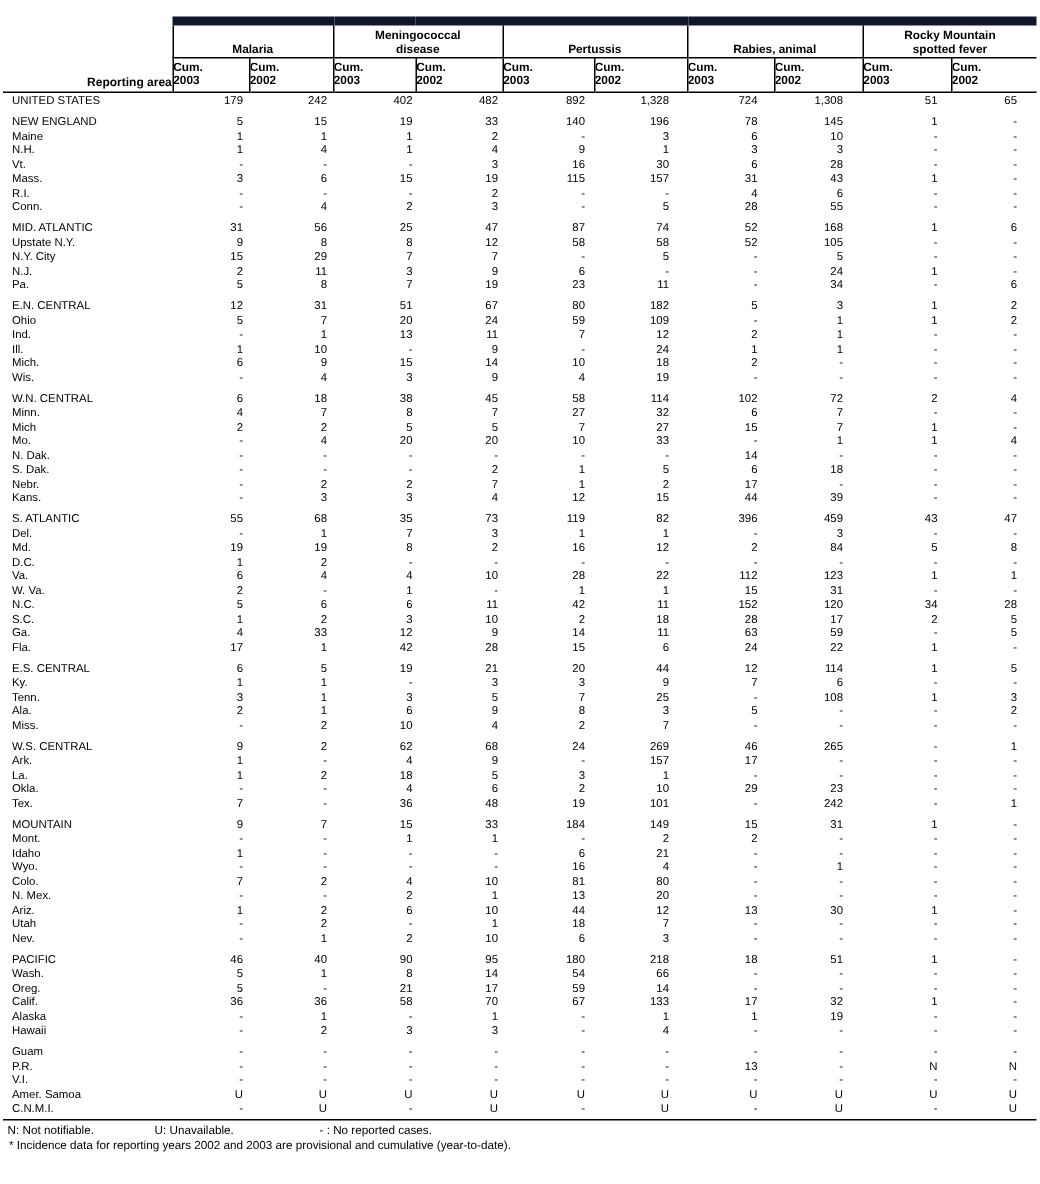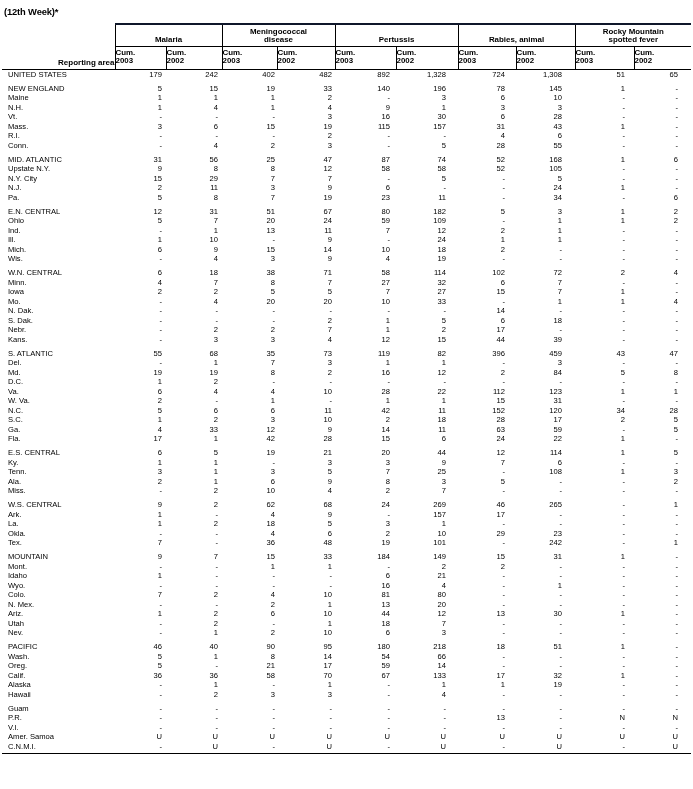--- a/index.html
+++ b/index.html
@@ -19,21 +19,21 @@
   
   table { border-collapse:collapse; table-layout:fixed; width:689px; margin-top:5px; }
   th, td { font-weight:normal; overflow:hidden; white-space:nowrap; }
 
   
   .area-head {
     vertical-align:bottom; text-align:right; padding:0 0 2px 6px;
     font-weight:bold; font-size:8px; border-bottom:1.5px solid #000;
   }
   .group-head {
-    border-top:2px solid #0f172a; border-bottom:1px solid #000; border-left:1px solid #000;
+    border-top:6px solid #0f172a; border-bottom:1px solid #000; border-left:1px solid #000;
     vertical-align:bottom; text-align:center;
     font-weight:bold; font-size:7.9px; line-height:8.6px;
     padding:3px 1px 1px 1px; height:14px;
   }
   .group-head .ln { display:block; }
   .sub-head {
     border-left:1px solid #000; border-bottom:1.5px solid #000;
     text-align:left; font-weight:bold; font-size:7.9px; line-height:8.4px;
     padding:2px 0 3px 0;
   }
@@ -62,21 +62,20 @@
   .legend-item.w1 { width:98px; }
   .legend-item.w2 { width:110px; }
   .note { padding-left:1px; }
 </style>
 </head>
 <body>
 
 <div class="page">
 
   <div class="title">
-    <div class="line2">(12th Week)*</div>
   </div>
 
   <table>
     <colgroup>
       <col style="width:113px">
       <col style="width:51px">
         <col style="width:56px">
       <col style="width:55px">
         <col style="width:58px">
       <col style="width:61px">
@@ -408,21 +407,21 @@
           <td class="val">-</td>
         </tr>
         <tr class="spacer">
           <td colspan="11"></td>
         </tr>
         <tr>
           <td class="area">W.N. CENTRAL</td>
           <td class="val">6</td>
           <td class="val">18</td>
           <td class="val">38</td>
-          <td class="val">71</td>
+          <td class="val">45</td>
           <td class="val">58</td>
           <td class="val">114</td>
           <td class="val">102</td>
           <td class="val">72</td>
           <td class="val">2</td>
           <td class="val">4</td>
         </tr>
         <tr>
           <td class="area">Minn.</td>
           <td class="val">4</td>
@@ -430,21 +429,21 @@
           <td class="val">8</td>
           <td class="val">7</td>
           <td class="val">27</td>
           <td class="val">32</td>
           <td class="val">6</td>
           <td class="val">7</td>
           <td class="val">-</td>
           <td class="val">-</td>
         </tr>
         <tr>
-          <td class="area">Iowa</td>
+          <td class="area">Mich</td>
           <td class="val">2</td>
           <td class="val">2</td>
           <td class="val">5</td>
           <td class="val">5</td>
           <td class="val">7</td>
           <td class="val">27</td>
           <td class="val">15</td>
           <td class="val">7</td>
           <td class="val">1</td>
           <td class="val">-</td>
@@ -1050,14 +1049,20 @@
           <td class="val">-</td>
           <td class="val">U</td>
           <td class="val">-</td>
           <td class="val">U</td>
         </tr>
       </tbody>
   </table>
 
   <div class="bottom-rule"></div>
 
+  <div class="footnotes">
+    <div class="legend">
+      <span class="legend-item w1">N: Not notifiable.</span><span class="legend-item w2">U: Unavailable.</span><span class="legend-item">- : No reported cases.</span>
+    </div>
+    <div class="note">* Incidence data for reporting years 2002 and 2003 are provisional and cumulative (year-to-date).</div>
+  </div>
 
 </div>
 
 </body></html>

